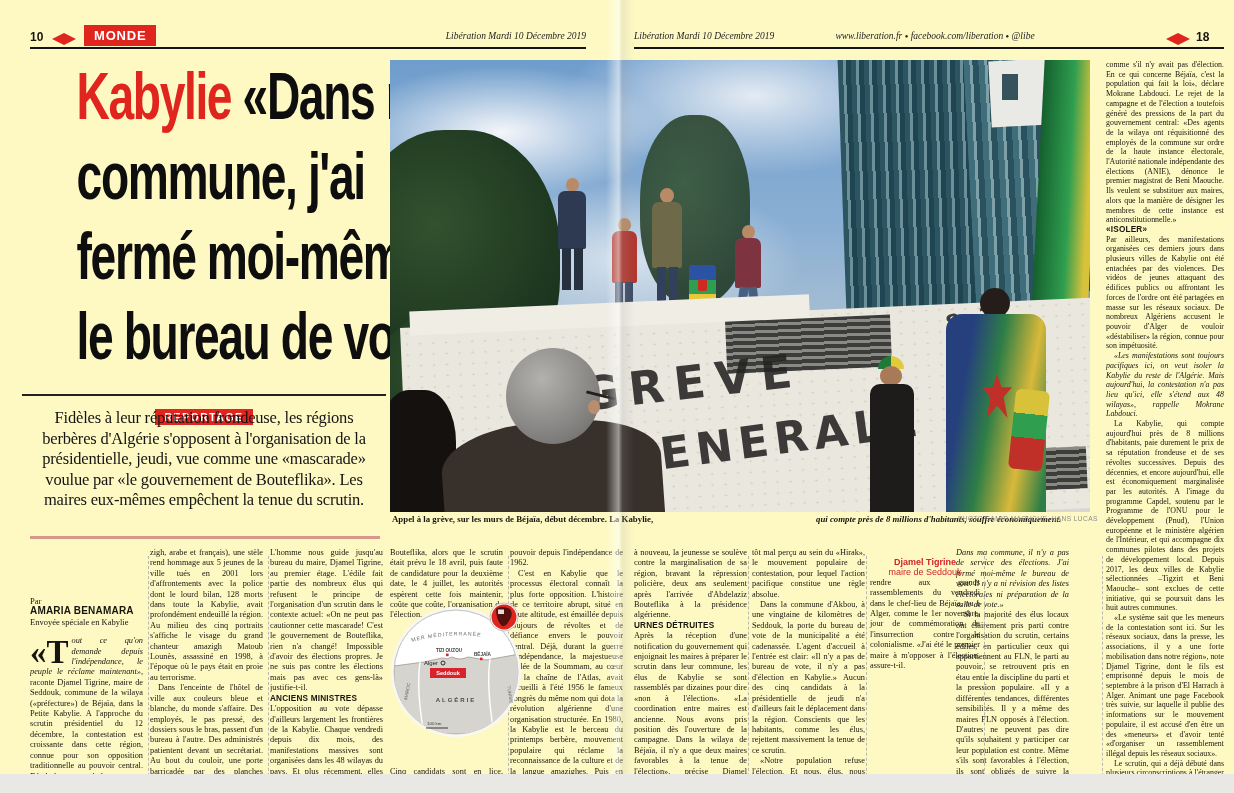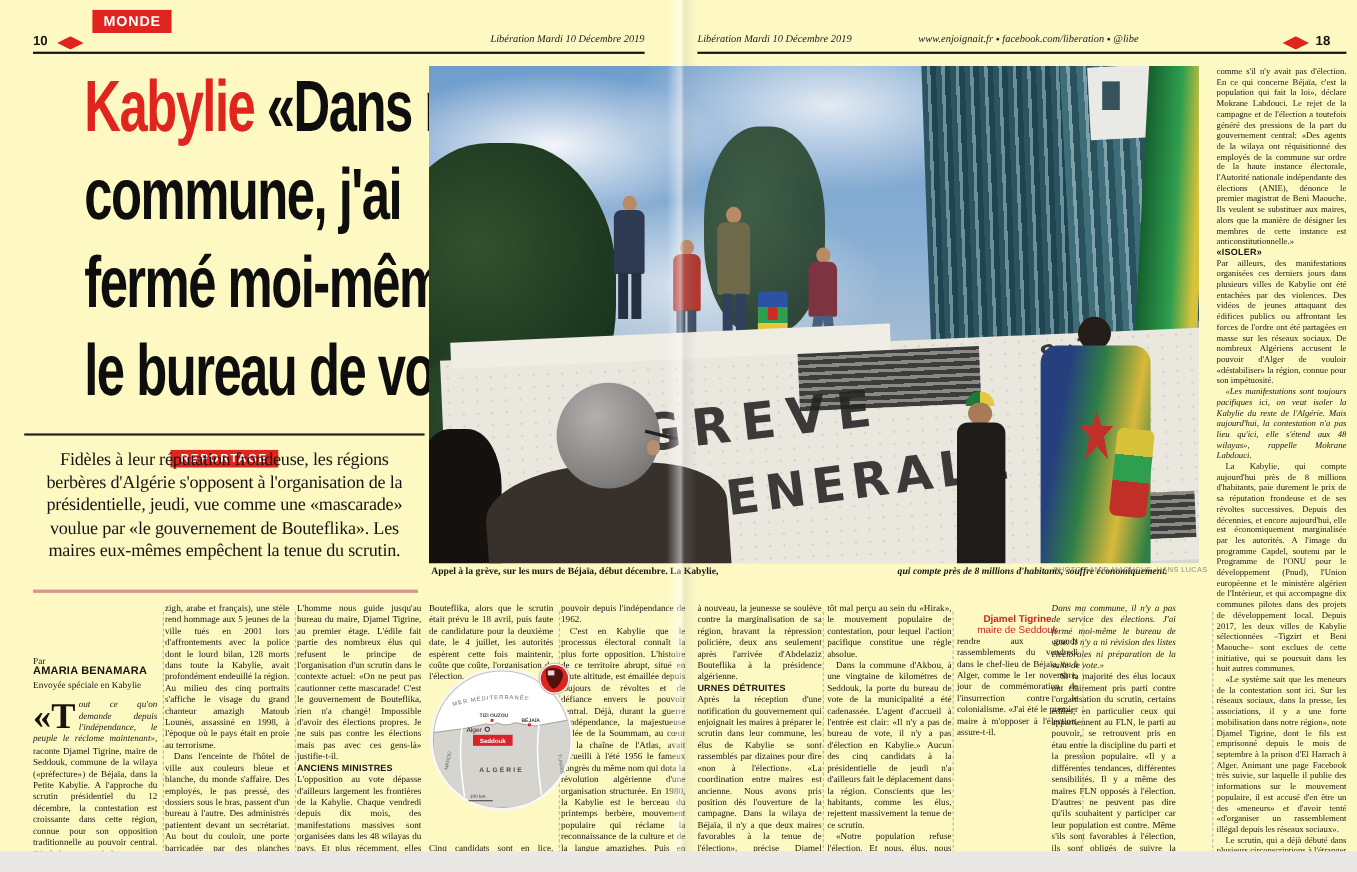--- a/index.html
+++ b/index.html
@@ -73,27 +73,27 @@
 </style>
 </head>
 <body>
 
 <div id="spread">
 
   <div class="abs pageno" style="left:30px;top:30px;">10</div>
   <svg class="abs" style="left:52px;top:33px;" width="24" height="12">
       <polygon points="12,0 24,6 12,12 0,6" fill="#e0251f"></polygon>
     </svg>
-  <div class="abs section-box" style="left:84px;top:9px;">MONDE</div>
+  <div class="abs section-box" style="left:84px;top:25px;">MONDE</div>
   <div class="abs folio" style="left:330px;top:31px;width:256px;text-align:right;">Libération Mardi 10 Décembre 2019</div>
   <div class="abs hrule" style="left:30px;top:47px;width:556px;"></div>
 
   <div class="abs folio" style="left:634px;top:31px;">Libération Mardi 10 Décembre 2019</div>
   <div class="abs folio" style="left:770px;top:31px;width:330px;text-align:center;">
-    <span>www.enjoignait.fr</span>
+    <span>www.liberation.fr</span>
     <span style="font-size:6px;vertical-align:1px;">●</span>
     <span>facebook.com/liberation</span>
     <span style="font-size:6px;vertical-align:1px;">●</span>
     <span>@libe</span>
   </div>
   <svg class="abs" style="left:1166px;top:33px;" width="24" height="12">
       <polygon points="12,0 24,6 12,12 0,6" fill="#e0251f"></polygon>
     </svg>
   <div class="abs pageno" style="left:1196px;top:30px;">18</div>
   <div class="abs hrule" style="left:634px;top:47px;width:590px;"></div>

